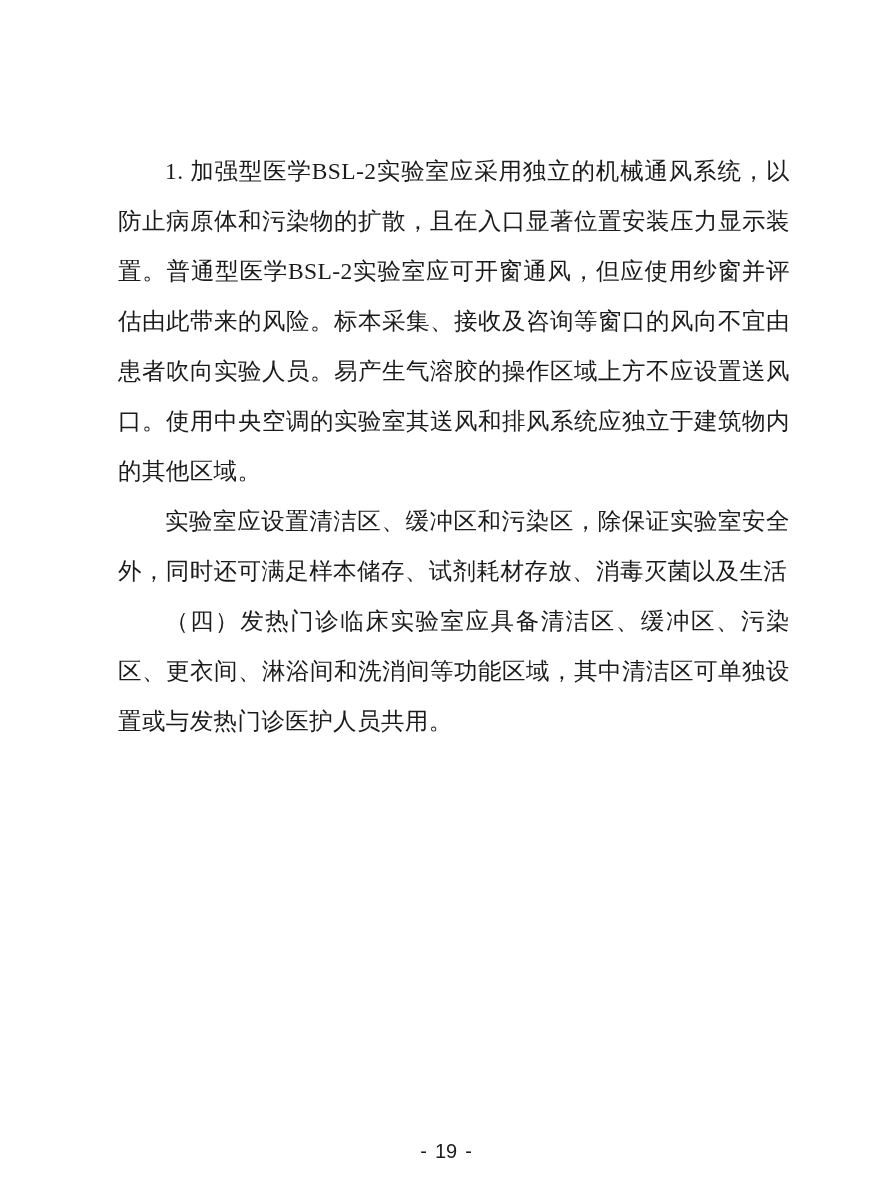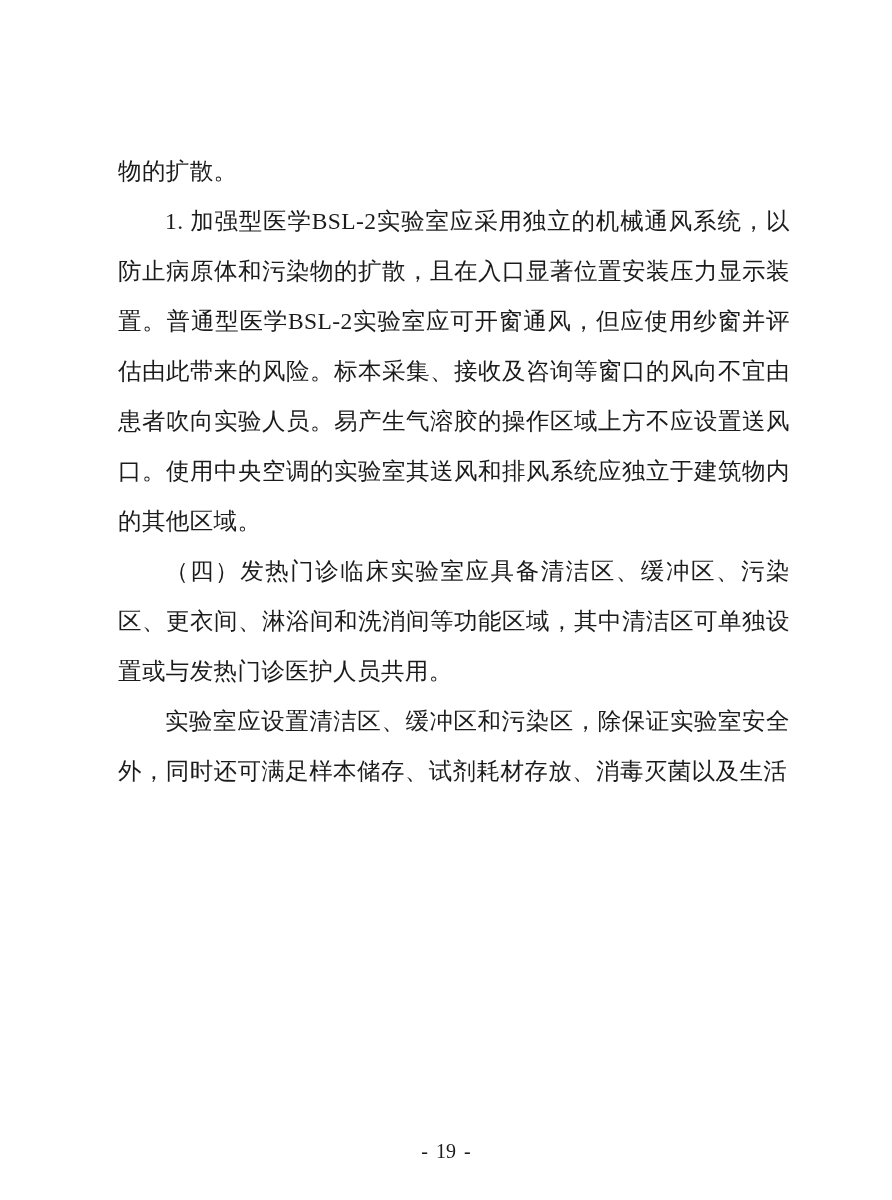--- a/index.html
+++ b/index.html
@@ -36,39 +36,38 @@
   }
   .indent {
     text-indent: 2em;
   }
   .footer {
     position: absolute;
     left: 0;
     top: 1140px;
     width: 892px;
     text-align: center;
-    font-family: Liberation Serif, serif;
+    font-family: Liberation Sans, sans-serif;
     font-size: 20px;
     color: #1b1b1b;
   }
   .footer .pgnum {
     display: inline-block;
     padding: 0 6px;
   }
   .footer .dash {
     display: inline-block;
     padding: 0 2px;
   }
 </style>
 </head>
 <body>
 
 <div class="page">
   <div class="content">
-    <p class="para">物的扩散。</p>
     <p class="para indent">1. 加强型医学BSL-2实验室应采用独立的机械通风系统，以防止病原体和污染物的扩散，且在入口显著位置安装压力显示装置。普通型医学BSL-2实验室应可开窗通风，但应使用纱窗并评估由此带来的风险。标本采集、接收及咨询等窗口的风向不宜由患者吹向实验人员。易产生气溶胶的操作区域上方不应设置送风口。使用中央空调的实验室其送风和排风系统应独立于建筑物内的其他区域。</p>
+    <p class="para indent">实验室应设置清洁区、缓冲区和污染区，除保证实验室安全外，同时还可满足样本储存、试剂耗材存放、消毒灭菌以及生活</p>
     <p class="para indent">（四）发热门诊临床实验室应具备清洁区、缓冲区、污染区、更衣间、淋浴间和洗消间等功能区域，其中清洁区可单独设置或与发热门诊医护人员共用。</p>
-    <p class="para indent">实验室应设置清洁区、缓冲区和污染区，除保证实验室安全外，同时还可满足样本储存、试剂耗材存放、消毒灭菌以及生活</p>
   </div>
   <div class="footer">
     <span class="dash">-</span><span class="pgnum">19</span><span class="dash">-</span>
   </div>
 </div>
 
 </body></html>

